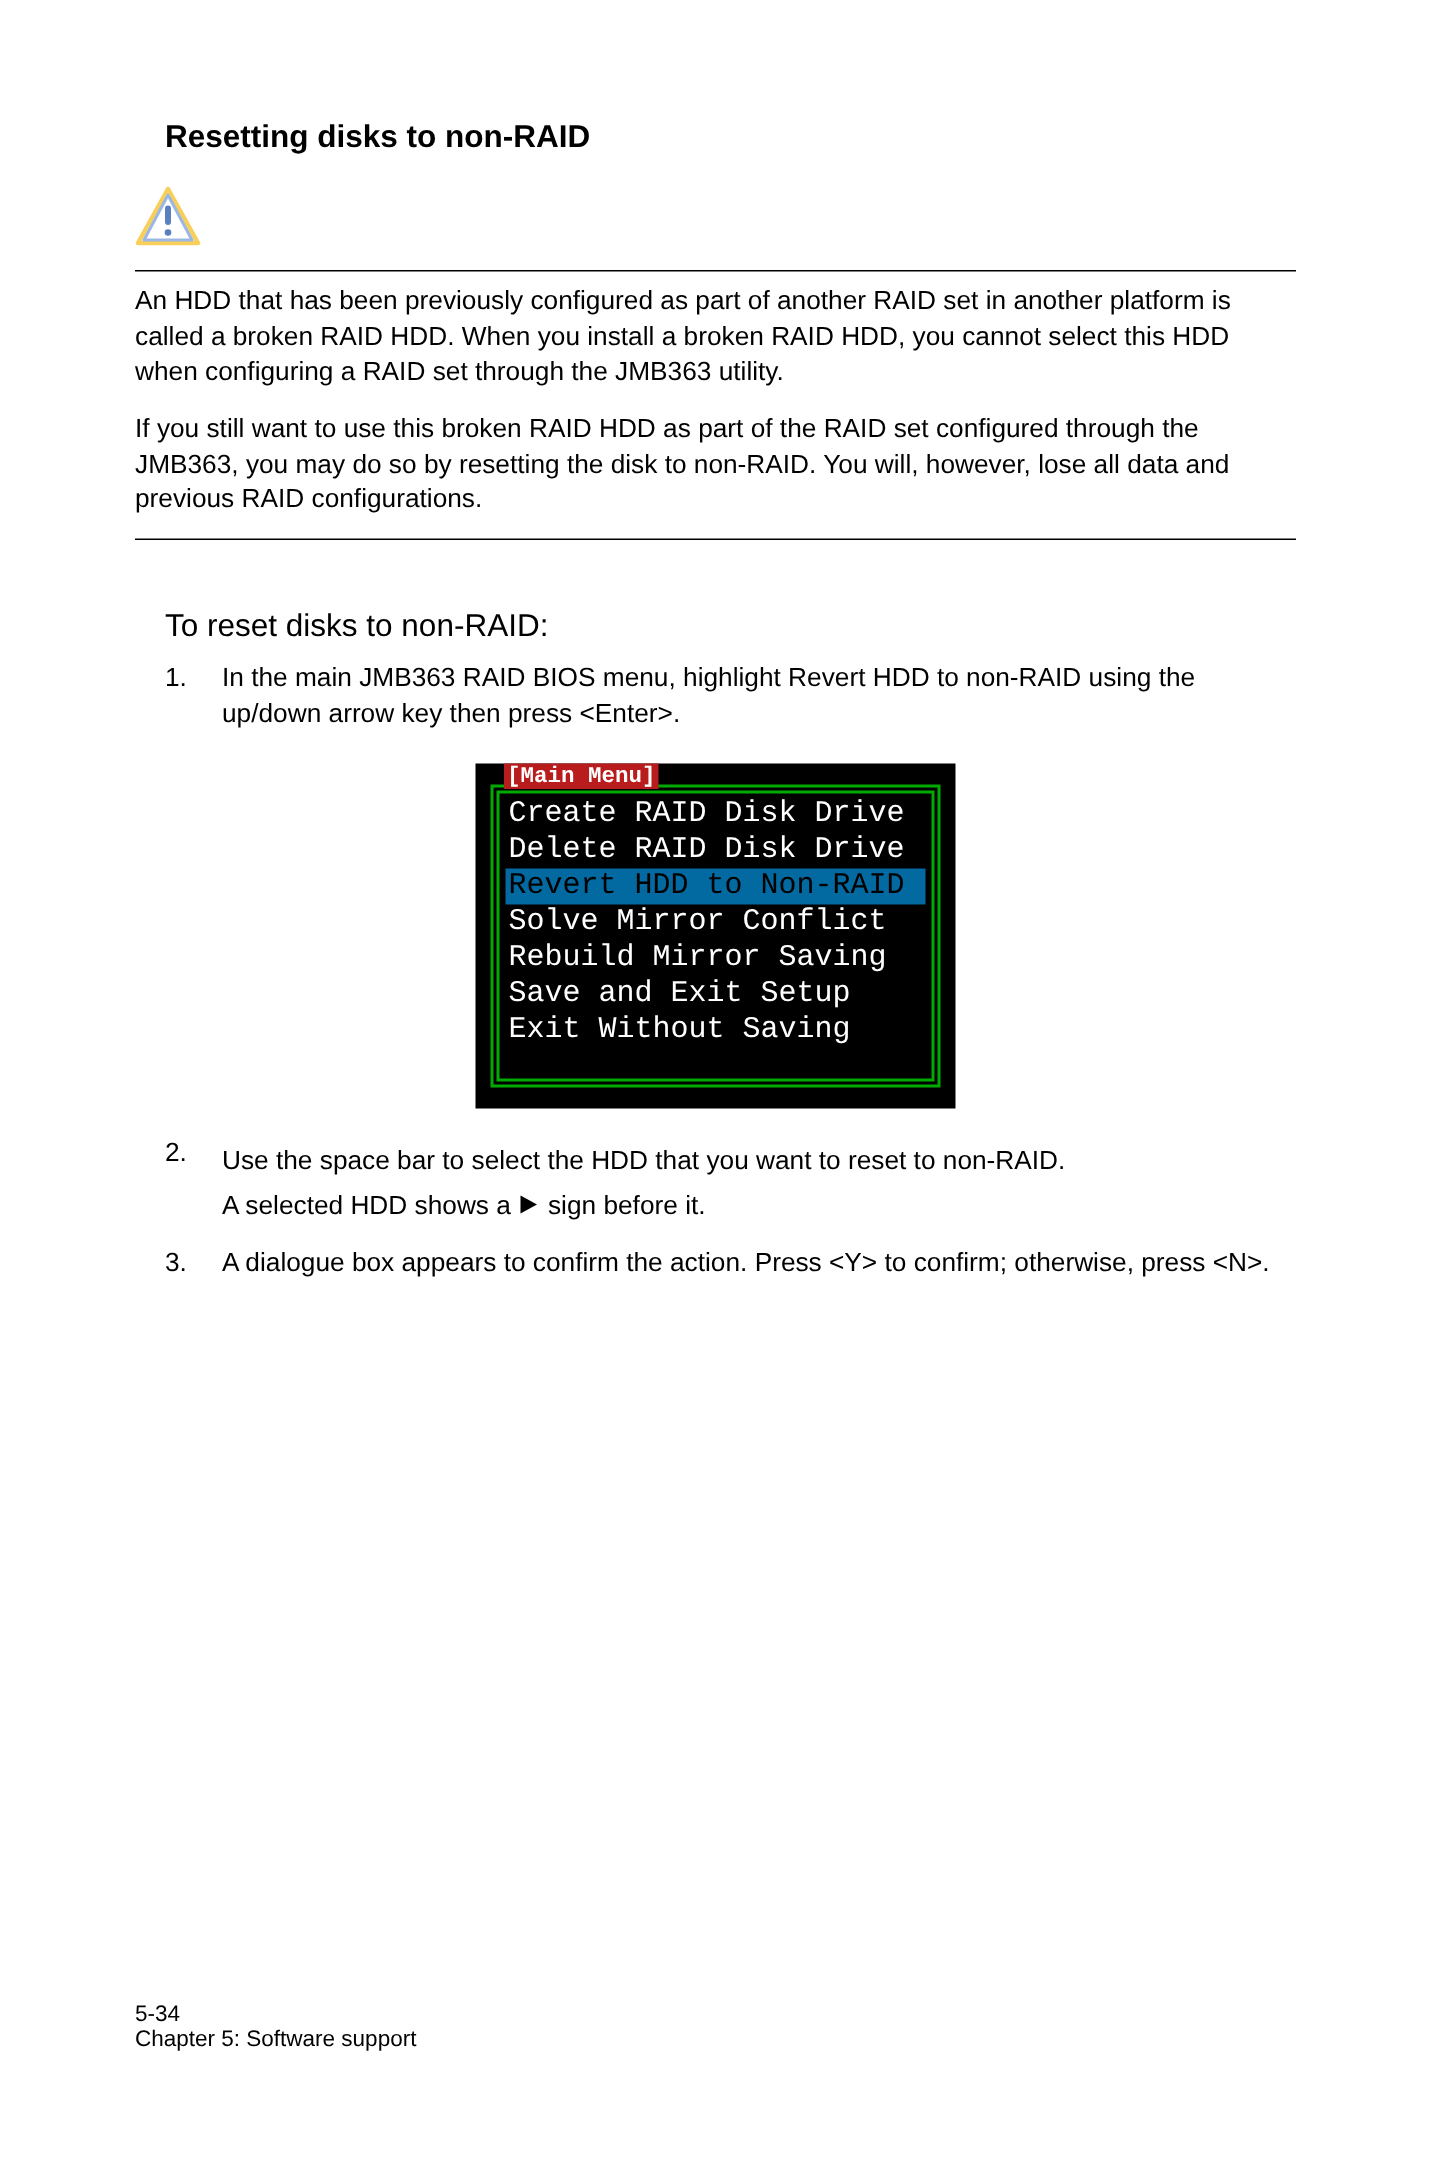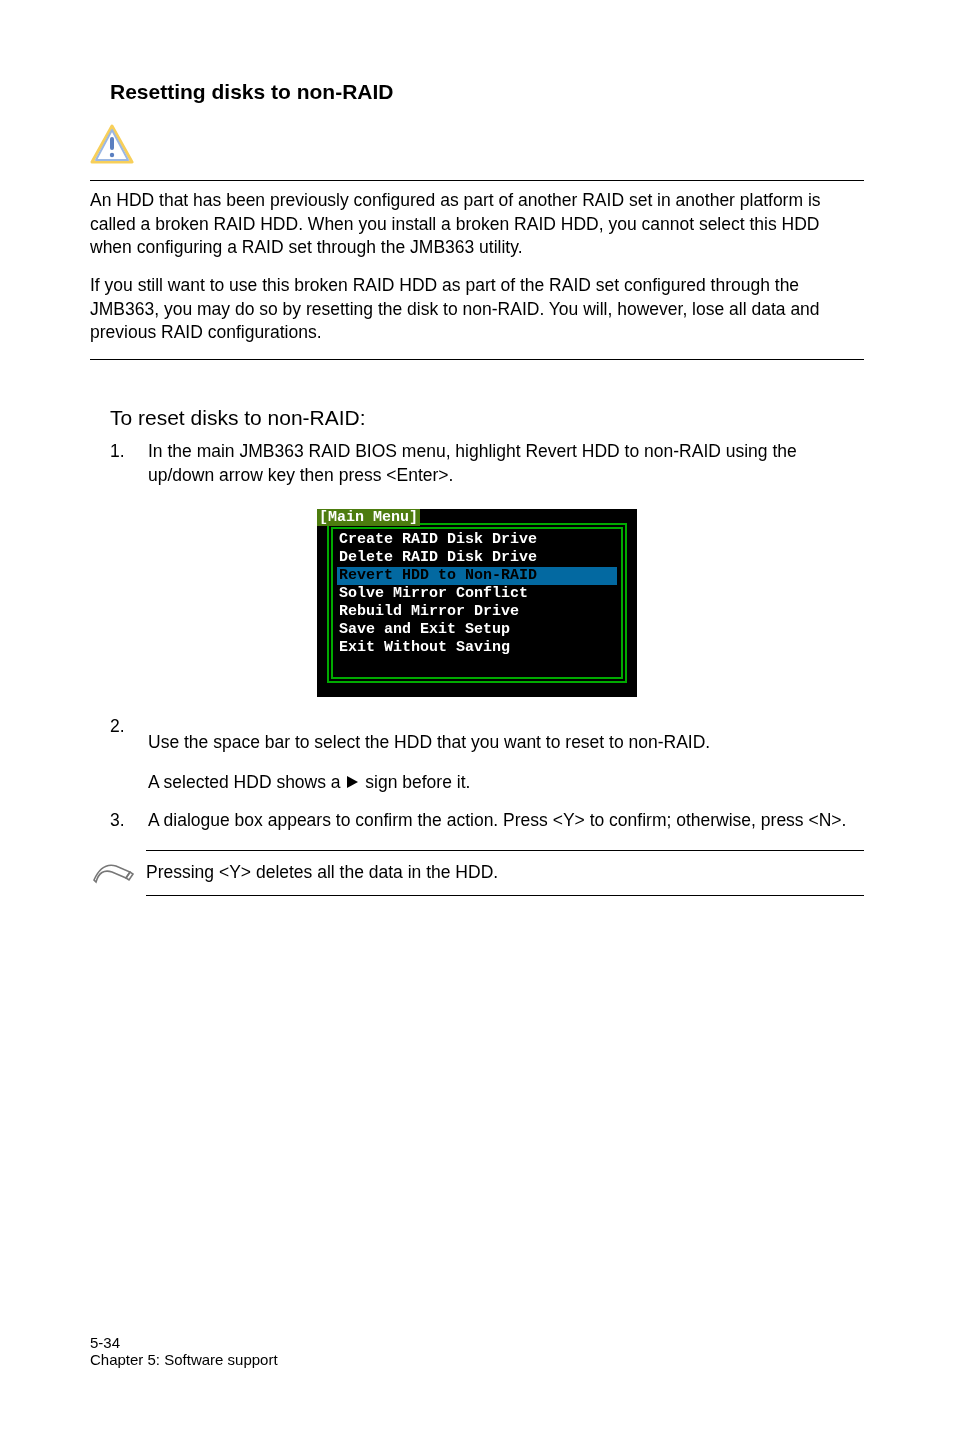--- a/index.html
+++ b/index.html
@@ -68,21 +68,21 @@
     line-height: 1.35;
     margin-bottom: 8px;
   }
   .step-num {
     flex: 0 0 38px;
   }
   .step-text {
     flex: 1;
   }
   .step-text p {
-    margin: 16px 0 6px 0;
+    margin: 5px 0 6px 0;
   }
   .tri {
     display: inline-block;
     width: 0;
     height: 0;
     border-top: 6px solid transparent;
     border-bottom: 6px solid transparent;
     border-left: 11px solid #000;
     vertical-align: middle;
     margin: 0 2px 2px 2px;
@@ -99,38 +99,38 @@
     box-sizing: border-box;
     position: relative;
   }
   .bios-title {
     color: #fff;
     font-family: "Courier New", monospace;
     font-weight: bold;
     font-size: 15px;
     position: absolute;
     top: 0px;
-    left: 0;
-    background: #4d7c0f;
+    left: 19px;
+    background: #b91c1c;
     padding: 0 2px;
     z-index: 2;
   }
   .bios-border1 {
     border: 2px solid #0a0;
     padding: 2px;
     margin-top: 8px;
   }
   .bios-border2 {
     border: 2px solid #0a0;
     padding: 2px 4px 20px 4px;
   }
   .bios-line {
     font-family: "Courier New", monospace;
-    font-weight: bold;
-    font-size: 15px;
+    font-weight: normal;
+    font-size: 20px;
     color: #fff;
     white-space: pre;
     line-height: 1.2;
     padding: 0 2px;
   }
   .bios-line.highlight {
     background: #0369a1;
     color: #000;
   }
   .note-row {
@@ -197,21 +197,21 @@
 
   <div class="bios-wrap">
     <div class="bios-outer">
       <span class="bios-title">[Main Menu]</span>
       <div class="bios-border1">
         <div class="bios-border2">
           <div class="bios-line">Create RAID Disk Drive</div>
           <div class="bios-line">Delete RAID Disk Drive</div>
           <div class="bios-line highlight">Revert HDD to Non-RAID</div>
           <div class="bios-line">Solve Mirror Conflict</div>
-          <div class="bios-line">Rebuild Mirror Drive</div>
+          <div class="bios-line">Rebuild Mirror Saving</div>
           <div class="bios-line">Save and Exit Setup</div>
           <div class="bios-line">Exit Without Saving</div>
         </div>
       </div>
     </div>
   </div>
 
   <ol class="steps">
     <li>
       <span class="step-num">2.</span>
@@ -221,29 +221,20 @@
           <span>A selected HDD shows a </span><span class="tri"></span><span> sign before it.</span>
         </p>
       </span>
     </li>
     <li>
       <span class="step-num">3.</span>
       <span class="step-text">A dialogue box appears to confirm the action. Press &lt;Y&gt; to confirm; otherwise, press &lt;N&gt;.</span>
     </li>
   </ol>
 
-  <div class="note-row">
-    <div class="note-icon">
-      <svg width="44" height="30" viewBox="0 0 44 30">
-        <path d="M4 22 Q 12 4, 26 8 L 40 14 L 36 20 L 22 14 Q 10 10, 6 24 Z" fill="none" stroke="#777" stroke-width="1.6"></path>
-        <path d="M36 20 L 40 14 L 43 16 L 39 22 Z" fill="none" stroke="#777" stroke-width="1.6"></path>
-      </svg>
-    </div>
-    <div class="note-body">Pressing &lt;Y&gt; deletes all the data in the HDD.</div>
-  </div>
 
   <div class="spacer"></div>
 
   <div class="footer">
     <span>5-34</span>
     <span>Chapter 5: Software support</span>
   </div>
 
 </div>
 

